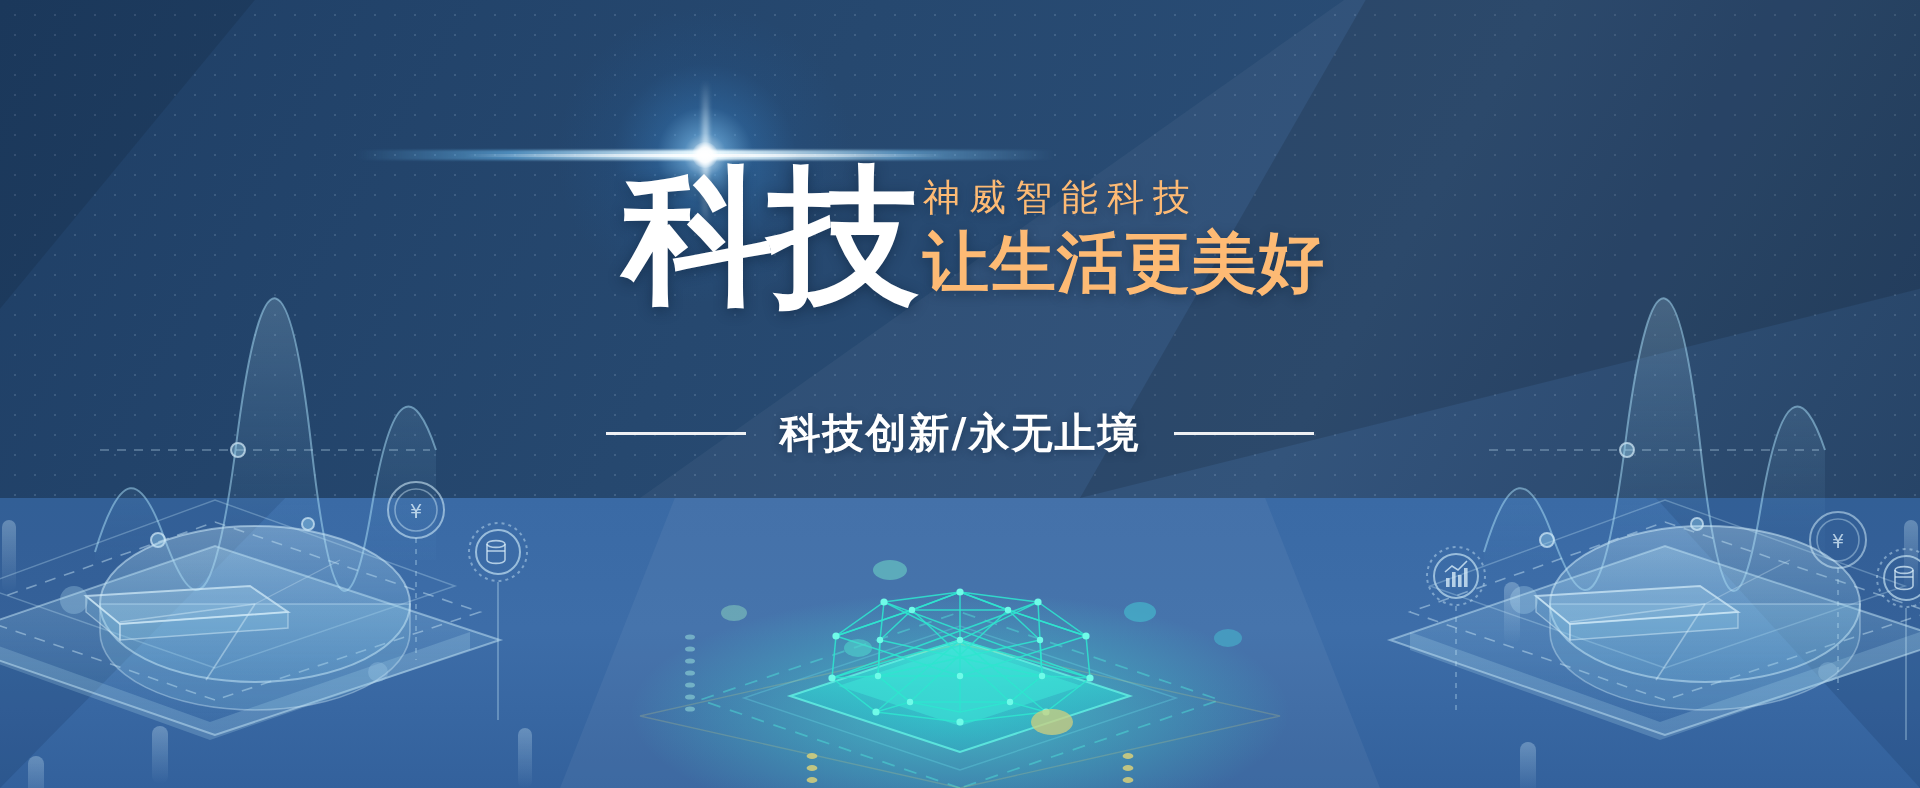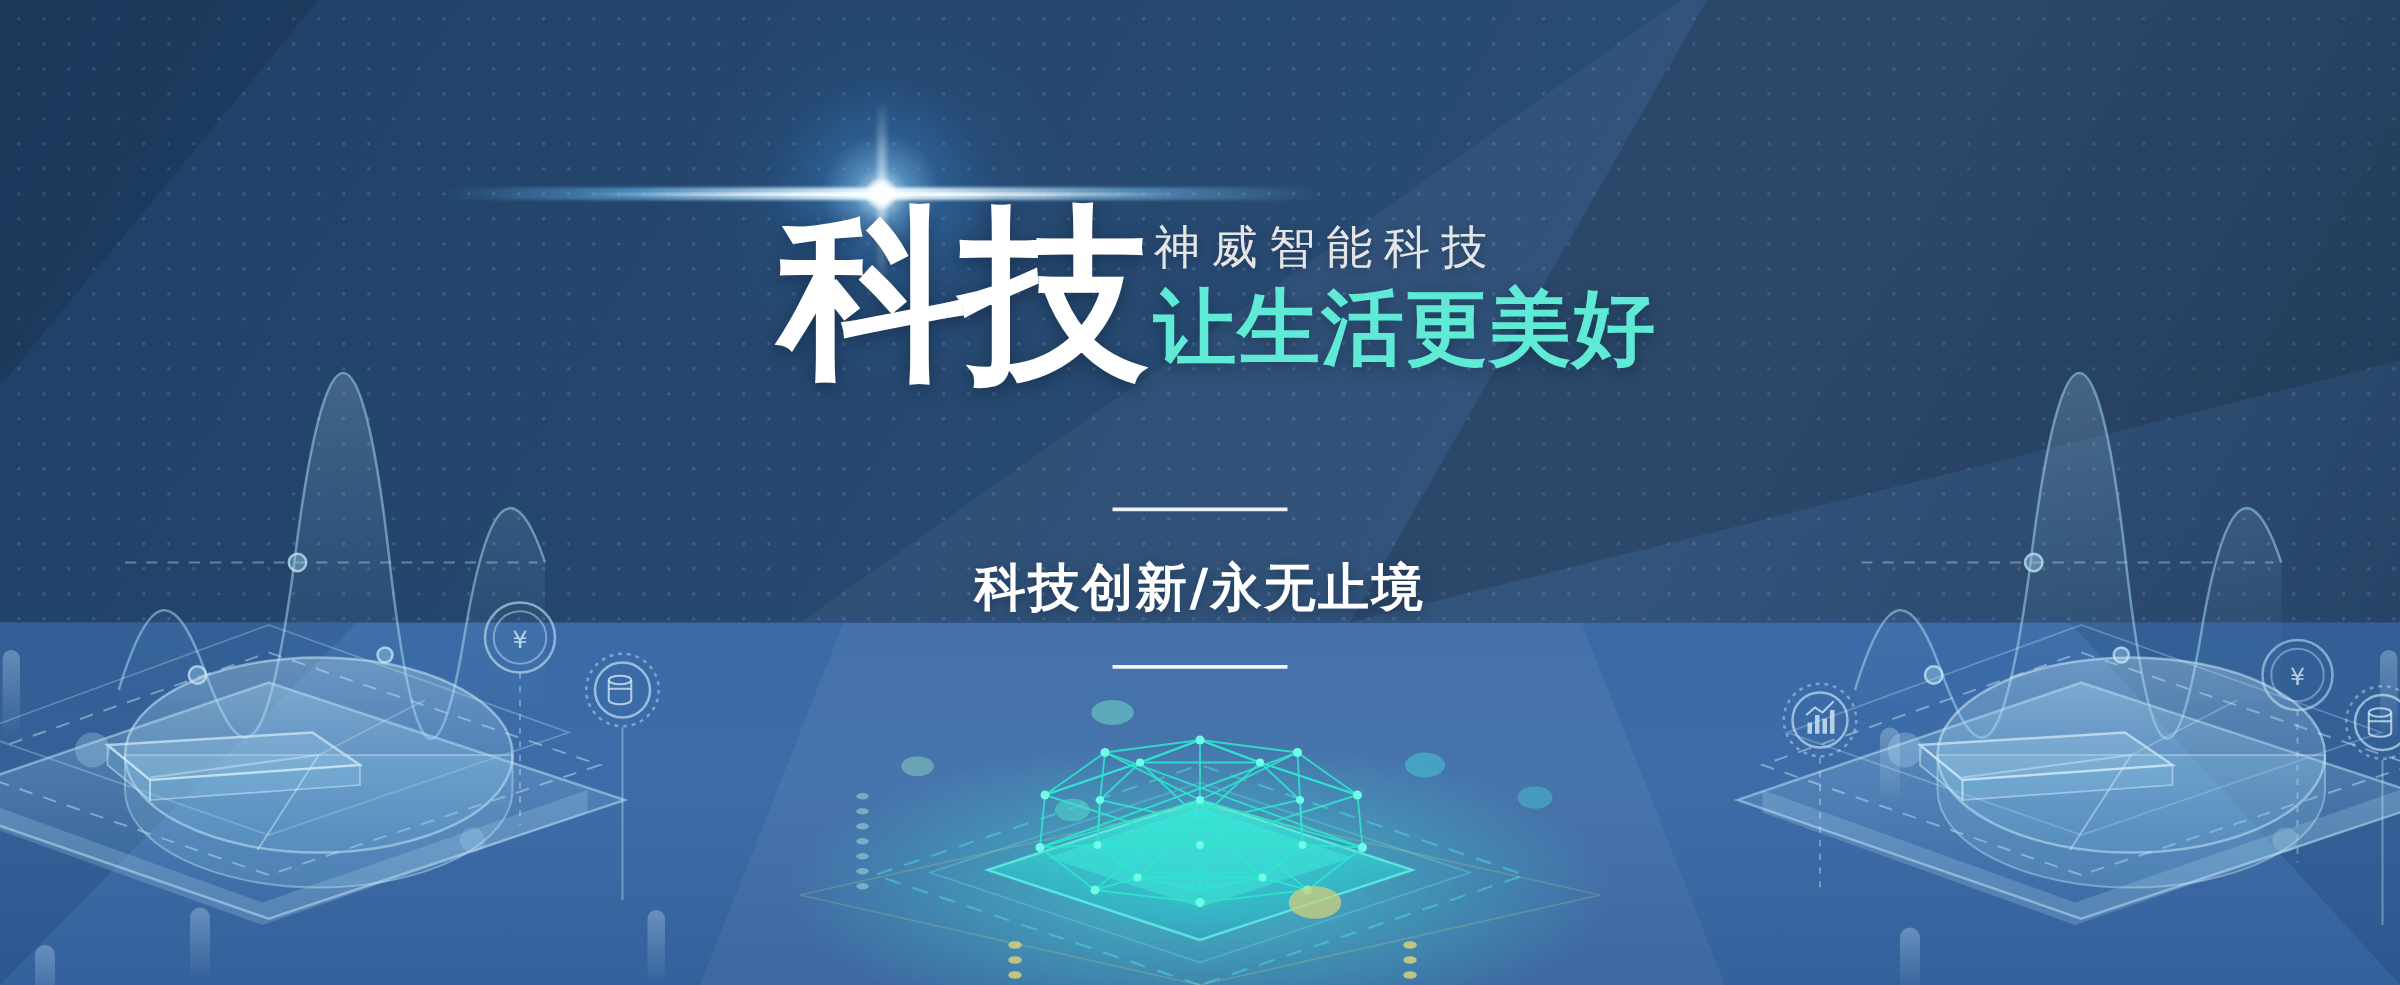--- a/index.html
+++ b/index.html
@@ -118,41 +118,40 @@
     margin-top:-6px;
   }
   .kw-side{
     display:flex; flex-direction:column;
     margin-left:8px; padding-top:8px;
   }
   .kw-sub{
     font-family:"DejaVu Sans","Liberation Sans",sans-serif;
     font-size:37px;
     font-weight:400;
-    color:#e5e5e5;
+    color:#fdba74;
     letter-spacing:9px;
     line-height:1.1;
     margin-bottom:10px;
     text-shadow:0 2px 8px rgba(8,26,48,.35);
   }
   .kw-slogan{
     font-family:"DejaVu Sans","Liberation Sans",sans-serif;
     font-size:66px;
     font-weight:700;
-    color:#5eead4;
+    color:#fdba74;
     letter-spacing:1px;
     line-height:1.04;
     text-shadow:0 3px 12px rgba(8,26,48,.42);
   }
 
   .tagline-row{
     position:absolute; left:0; top:406px; width:1920px;
     display:flex; align-items:center; justify-content:center;
     gap:34px;
-    flex-direction:column;
   }
   .rule{
     width:140px; height:3px; background:#ffffff; opacity:.92;
   }
   .tagline{
     font-family:"DejaVu Sans","Liberation Sans",sans-serif;
     font-size:41px; font-weight:700; color:#ffffff;
     letter-spacing:2px;
     text-shadow:0 2px 9px rgba(8,26,48,.4);
     white-space:nowrap;

